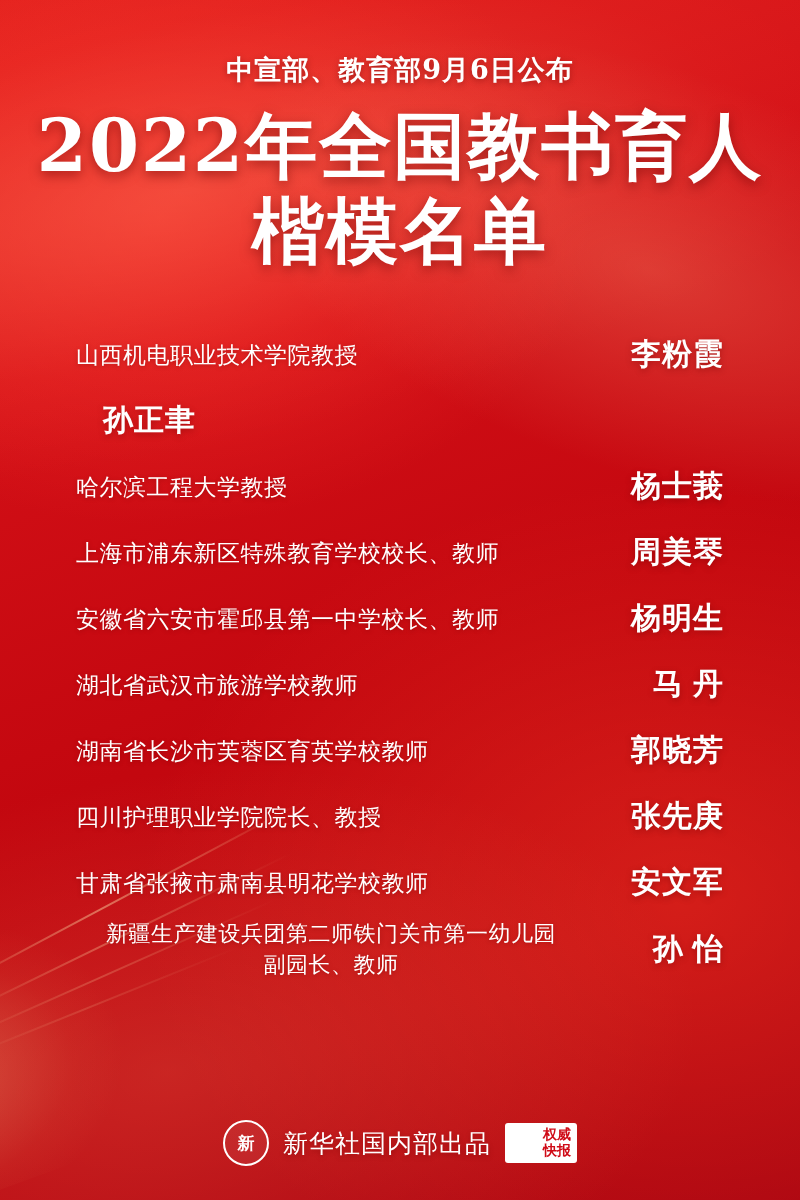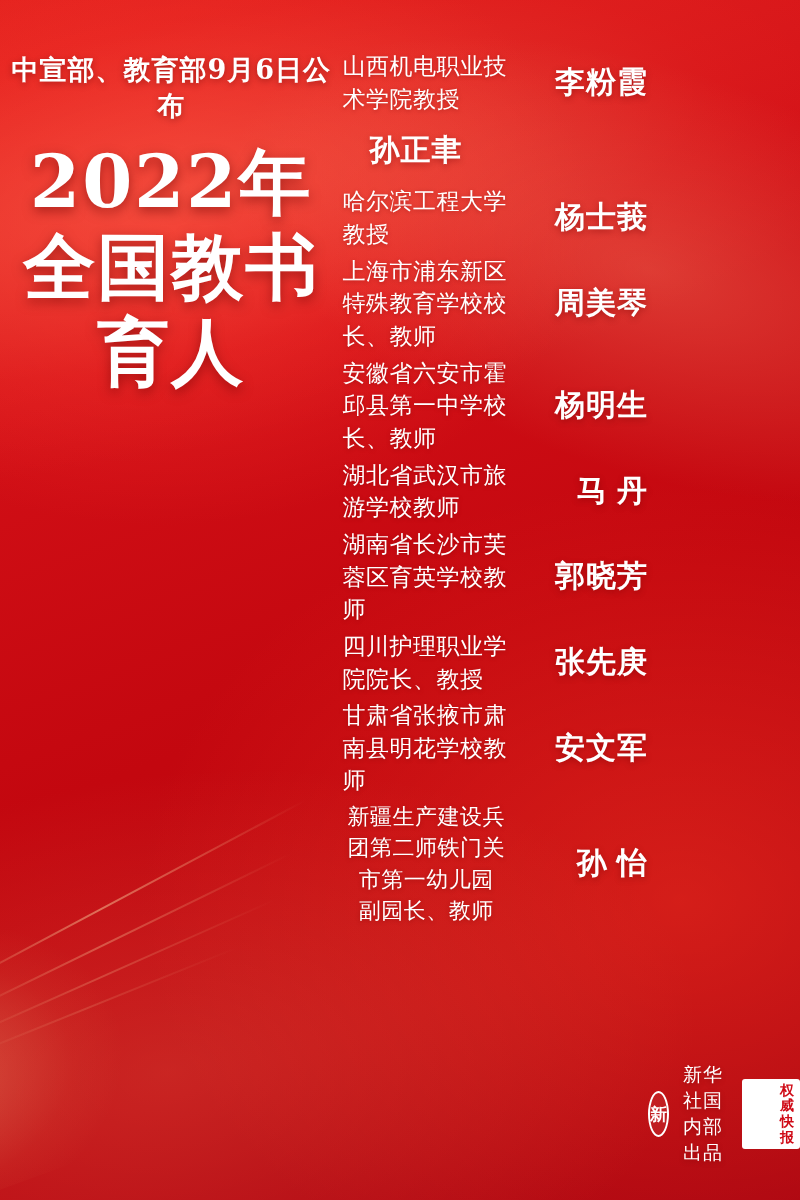--- a/index.html
+++ b/index.html
@@ -77,21 +77,21 @@
   .gl2 { width: 380px; left: -70px; bottom: 262px; transform: rotate(-26deg); opacity: .7; }
   .gl3 { width: 350px; left: -60px; bottom: 228px; transform: rotate(-24deg); opacity: .5; }
   .gl4 { width: 300px; left: -50px; bottom: 196px; transform: rotate(-22deg); opacity: .35; }
 
   .content {
     position: relative;
     z-index: 5;
     width: 800px;
     height: 1200px;
     display: flex;
-    flex-direction: row;
+    flex-direction: column;
   }
 
   .header {
     text-align: center;
     padding-top: 52px;
   }
   .eyebrow {
     font-family: "DejaVu Serif", "Liberation Serif", serif;
     font-weight: bold;
     color: #ffffff;
@@ -161,21 +161,21 @@
     align-items: center;
     justify-content: center;
     color: #ffffff;
     font-family: "DejaVu Serif", "Liberation Serif", serif;
     font-size: 17px;
     font-weight: bold;
     background: rgba(255,255,255,0.06);
   }
   .footer-text {
     color: #ffffff;
-    font-size: 19px;
+    font-size: 25px;
     letter-spacing: 1px;
     text-shadow: 0 2px 5px rgba(110,0,0,0.45);
   }
   .badge {
     background: #ffffff;
     color: #cf0a16;
     font-size: 14px;
     font-weight: bold;
     line-height: 1.12;
     padding: 4px 6px;
@@ -200,20 +200,21 @@
   <div class="gold-line gl2"></div>
   <div class="gold-line gl3"></div>
   <div class="gold-line gl4"></div>
 
   <div class="content">
 
     <div class="header">
       <div class="eyebrow">中宣部、教育部9月6日公布</div>
       <div class="title">
         <span class="line1">2022年全国教书育人</span>
+        <span class="line2">楷模名单</span>
       </div>
     </div>
 
     <div class="list">
 
 
       <div class="row">
         <div class="role">山西机电职业技术学院教授</div>
         <div class="name">李粉霞</div>
       </div>

